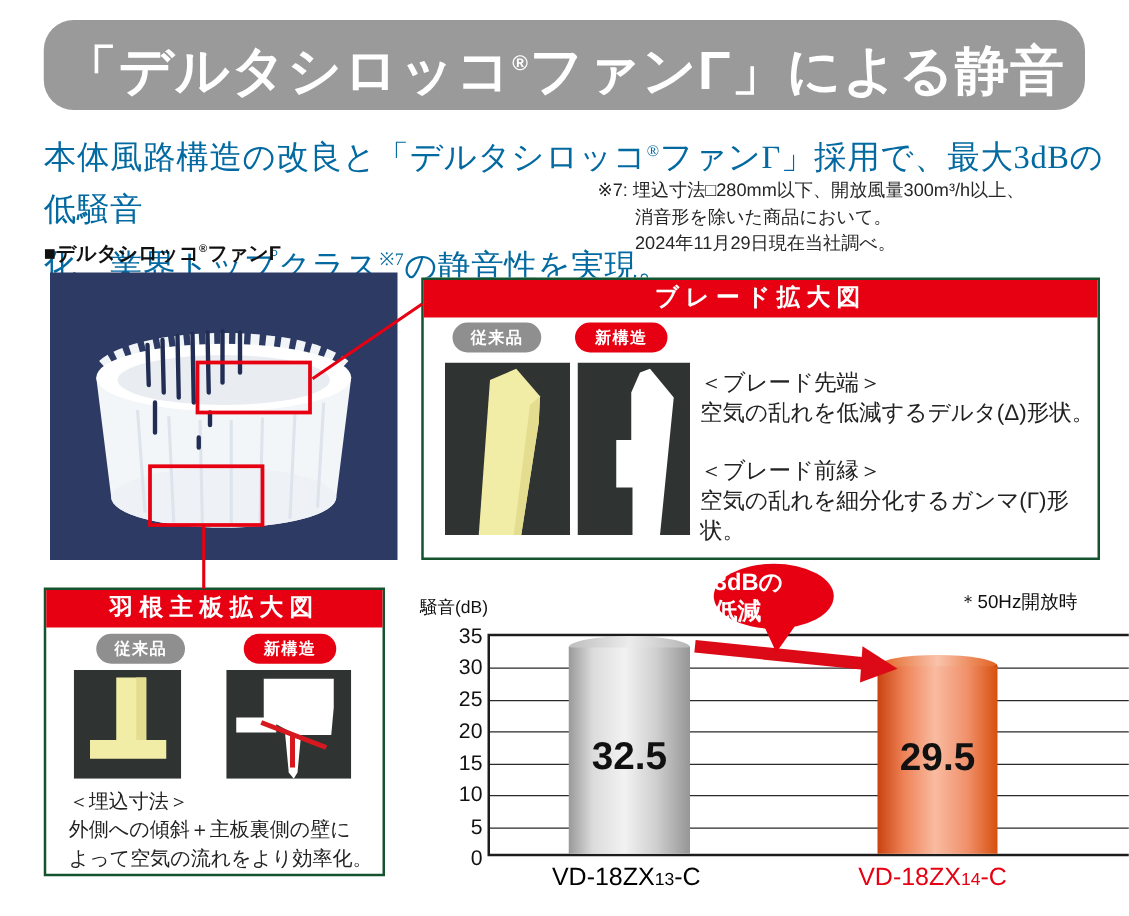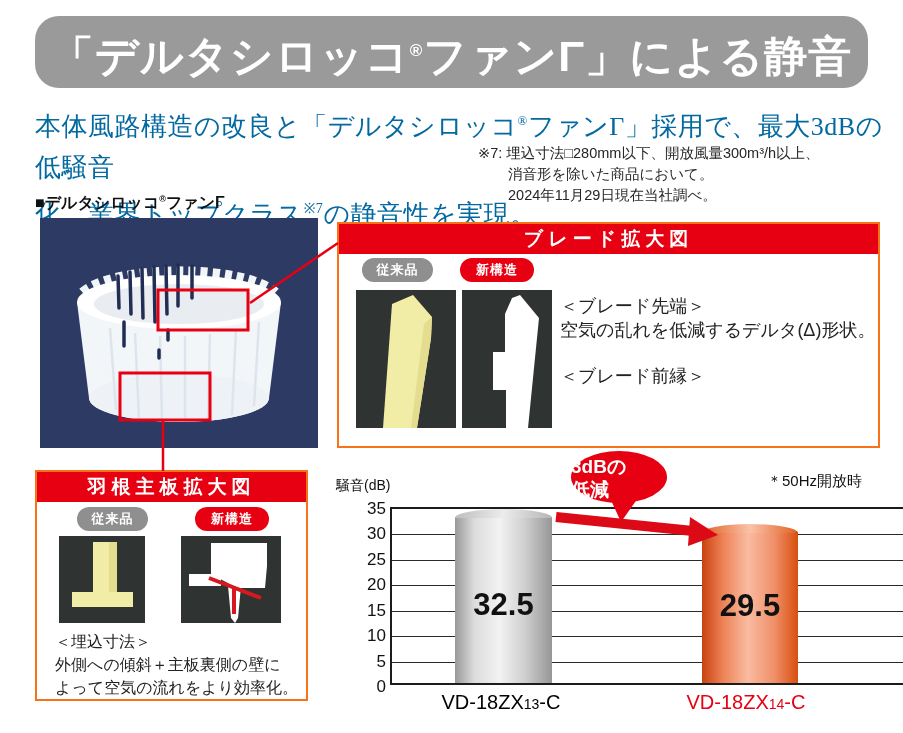--- a/index.html
+++ b/index.html
@@ -22,21 +22,21 @@
   
   .footnote { position:absolute; left:478px; top:143px; font-size:14.5px; line-height:21px; color:#262626; }
   .footnote .cont { padding-left:30px; }
 
   
   .fan-caption { position:absolute; left:35px; top:193px; font-size:16px; font-weight:bold; color:#111; }
   .fan-caption .reg { font-size:9px; vertical-align:super; }
   .fan-panel { position:absolute; left:40px; top:218px; width:278px; height:230px; background:#2c3a64; }
 
   
-  .redbox { position:absolute; border:2px solid #f97316; background:#ffffff; }
+  .redbox { position:absolute; border:2px solid #14532d; background:#ffffff; }
   .redbox-header { height:30px; background:#e60012; color:#ffffff; font-weight:bold;
     font-size:19px; line-height:30px; text-align:center; letter-spacing:5px; }
   .pill { position:absolute; height:24px; border-radius:12px; color:#ffffff; font-weight:bold;
     font-size:13px; line-height:24px; text-align:center; letter-spacing:1px; }
   .pill.gray { background:#8f8f8f; }
   .pill.red  { background:#e60012; }
 
   .blade-box { left:337px; top:222px; width:543px; height:226px; }
   .blade-img { position:absolute; top:66px; }
   .blade-text { position:absolute; left:221px; top:70px; font-size:18px; color:#222; line-height:24px; }
@@ -157,20 +157,21 @@
       </svg>
     </div>
 
     <div class="blade-text">
       <div class="blk">
         <div class="hd">＜ブレード先端＞</div>
         <div>空気の乱れを低減するデルタ(Δ)形状。</div>
       </div>
       <div class="blk">
         <div class="hd">＜ブレード前縁＞</div>
+        <div>空気の乱れを細分化するガンマ(Γ)形状。</div>
       </div>
     </div>
   </div>
 
   <div class="redbox plate-box">
     <div class="redbox-header">羽根主板拡大図</div>
     <div class="pill gray" style="left:40px; top:35px; width:71px;">従来品</div>
     <div class="pill red" style="left:158px; top:35px; width:74px;">新構造</div>
 
     <div class="plate-img" style="left:22px;">

